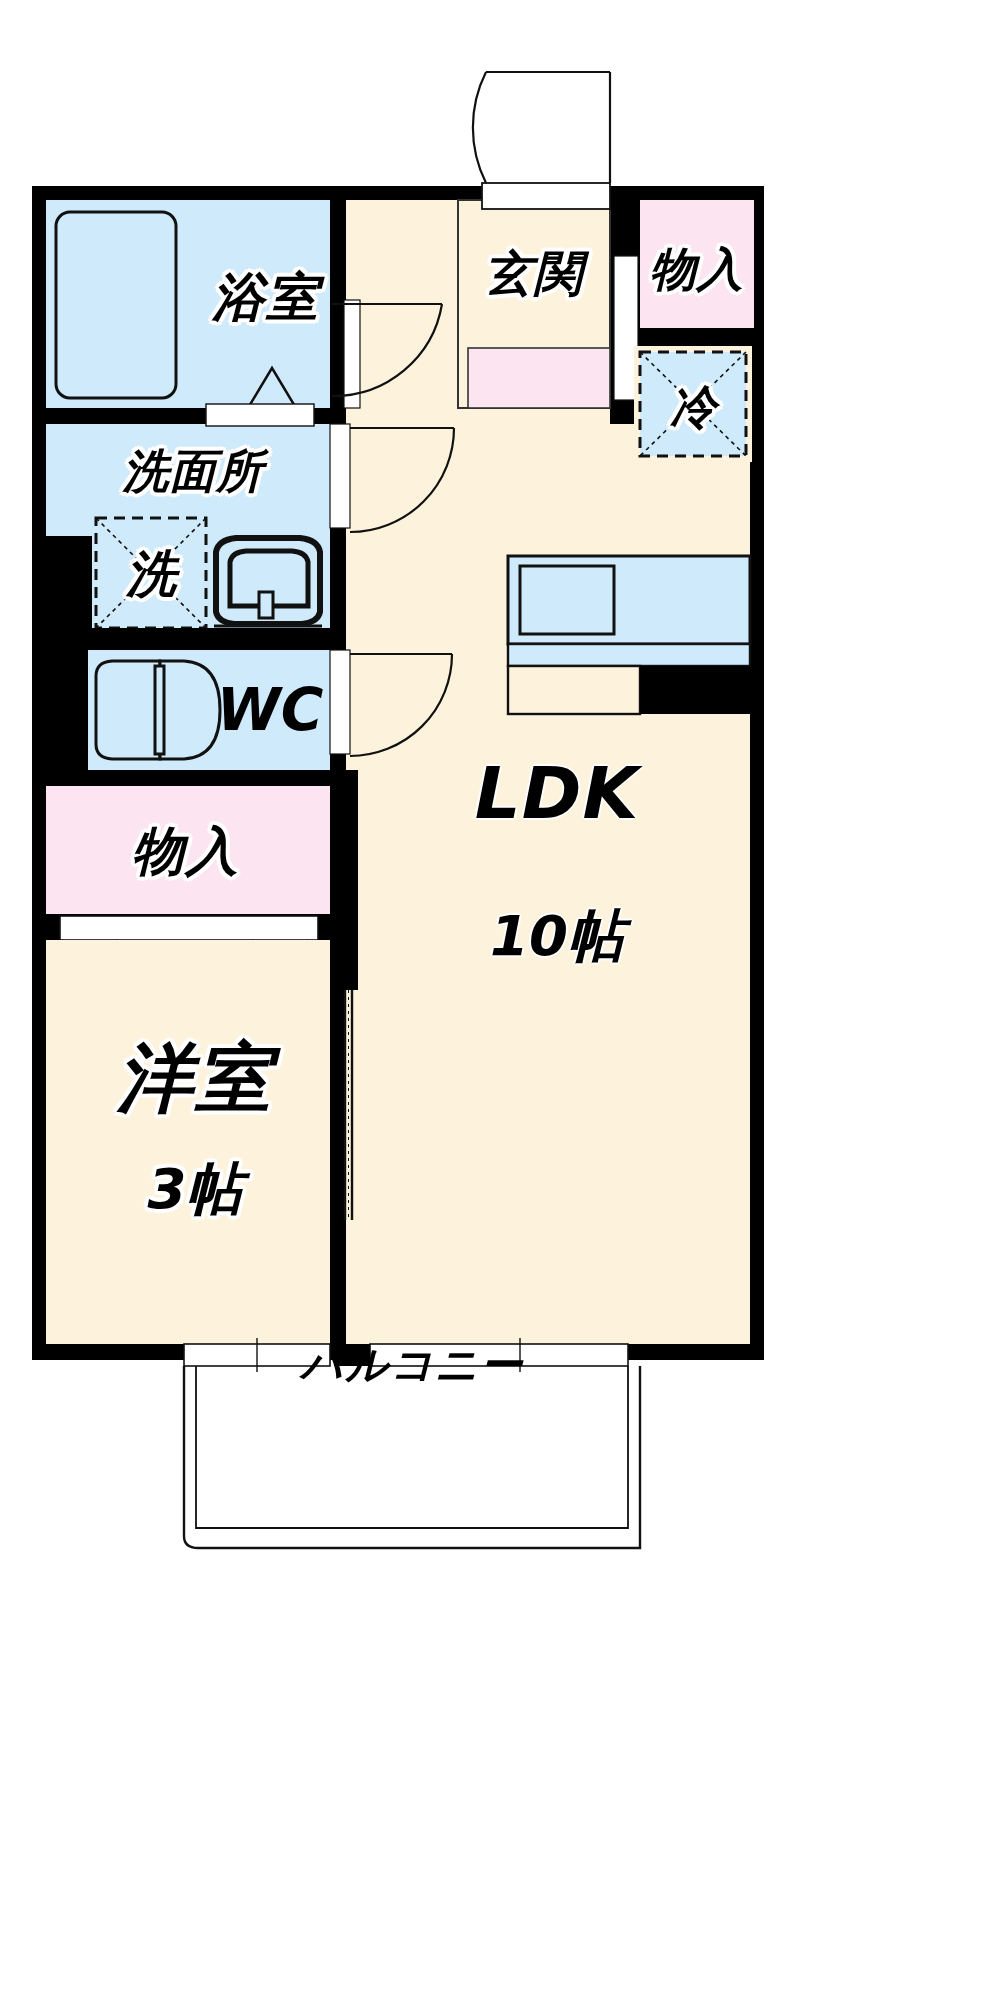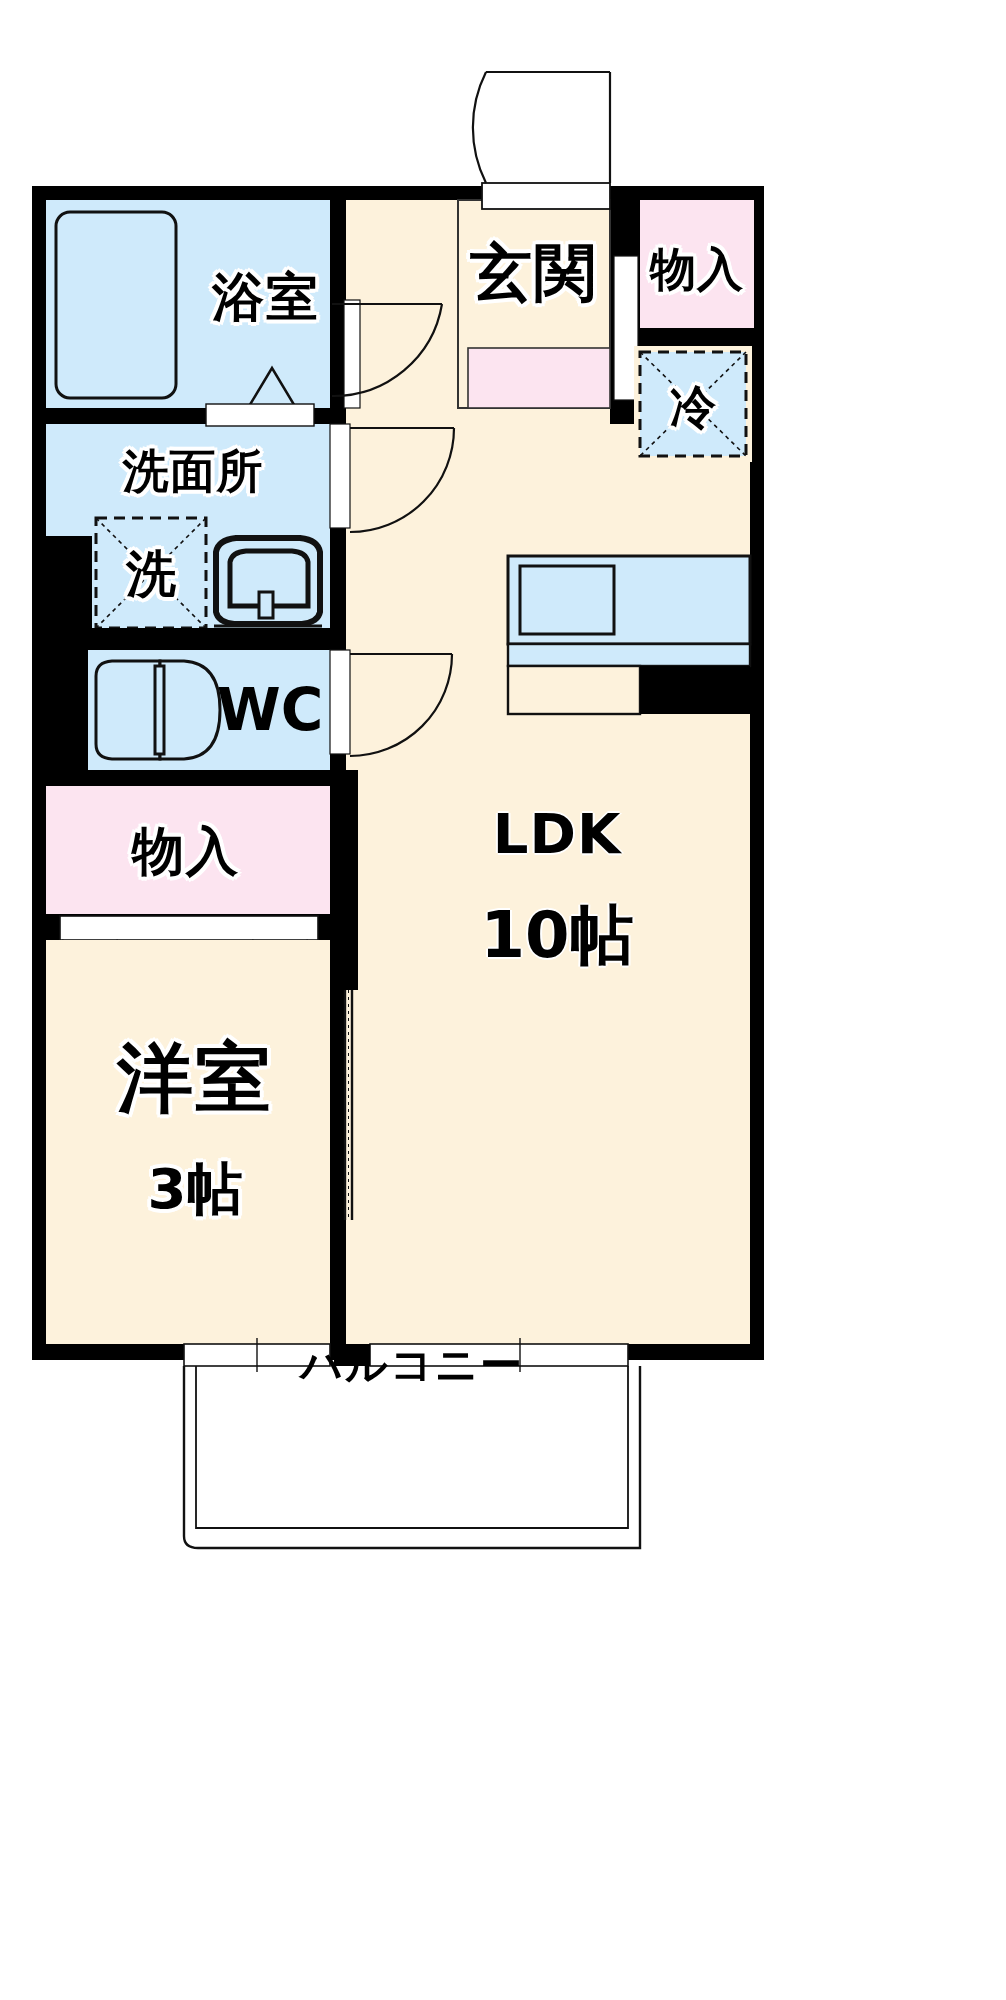--- a/index.html
+++ b/index.html
@@ -6,21 +6,21 @@
   body{width:1006px;height:2000px;position:relative;font-family:"DejaVu Sans","Liberation Sans",sans-serif;}
   #plan{position:absolute;left:0;top:0;width:1006px;height:2000px;}
   .lbl{position:absolute;display:flex;align-items:center;justify-content:center;
        font-weight:700;color:#000;white-space:nowrap;line-height:1.05;
        text-shadow:
          2px 0 0 #fff,-2px 0 0 #fff,0 2px 0 #fff,0 -2px 0 #fff,
          2px 2px 0 #fff,-2px 2px 0 #fff,2px -2px 0 #fff,-2px -2px 0 #fff,
          3px 0 0 #fff,-3px 0 0 #fff,0 3px 0 #fff,0 -3px 0 #fff,
          3px 3px 0 #fff,-3px 3px 0 #fff,3px -3px 0 #fff,-3px -3px 0 #fff,
          4px 0 0 #fff,-4px 0 0 #fff,0 4px 0 #fff,0 -4px 0 #fff;
-       pointer-events:none;}
+       pointer-events:none;font-style:italic;}
   .lbl.plain{text-shadow:none;}
 </style>
 </head>
 <body>
 
 <svg id="plan" viewBox="0 0 1006 2000" xmlns="http://www.w3.org/2000/svg">
 
   <rect x="0" y="0" width="1006" height="2000" fill="#ffffff"></rect>
 
   <g>
@@ -173,30 +173,30 @@
 </svg>
 
 <div class="lbl" style="left:186px;top:262px;width:160px;height:70px;font-size:52px;letter-spacing:2px;">浴室</div>
 
 <div class="lbl" style="left:88px;top:440px;width:210px;height:62px;font-size:46px;letter-spacing:1px;text-align:right;">洗面所</div>
 
 <div class="lbl" style="left:113px;top:540px;width:76px;height:68px;font-size:50px;">洗</div>
 
 <div class="lbl plain" style="left:216px;top:676px;width:108px;height:68px;font-size:58px;font-weight:700;">WC</div>
 
-<div class="lbl" style="left:470px;top:242px;width:128px;height:62px;font-size:62px;letter-spacing:2px;">玄関</div>
+<div class="lbl" style="left:470px;top:242px;width:128px;height:62px;font-size:48px;letter-spacing:2px;">玄関</div>
 
 <div class="lbl" style="left:640px;top:240px;width:114px;height:58px;font-size:46px;letter-spacing:1px;">物入</div>
 
 <div class="lbl" style="left:656px;top:376px;width:74px;height:62px;font-size:46px;">冷</div>
 
-<div class="lbl plain" style="left:452px;top:788px;width:210px;height:92px;font-size:56px;font-weight:700;letter-spacing:1px;
+<div class="lbl plain" style="left:452px;top:748px;width:210px;height:92px;font-size:72px;font-weight:700;letter-spacing:1px;
             text-shadow:2px 0 0 #fff,-2px 0 0 #fff,0 2px 0 #fff,0 -2px 0 #fff;text-align:center;">LDK</div>
 
-<div class="lbl plain" style="left:452px;top:890px;width:210px;height:92px;font-size:64px;font-weight:700;
+<div class="lbl plain" style="left:452px;top:890px;width:210px;height:92px;font-size:56px;font-weight:700;
             text-shadow:2px 0 0 #fff,-2px 0 0 #fff,0 2px 0 #fff,0 -2px 0 #fff;">10帖</div>
 
 <div class="lbl" style="left:86px;top:818px;width:200px;height:66px;font-size:52px;letter-spacing:2px;">物入</div>
 
 <div class="lbl" style="left:90px;top:1035px;width:210px;height:86px;font-size:76px;letter-spacing:2px;">洋室</div>
 
 <div class="lbl" style="left:90px;top:1146px;width:210px;height:86px;font-size:56px;">3帖</div>
 
 <div class="lbl plain" style="left:262px;top:1337px;width:300px;height:56px;font-size:42px;letter-spacing:2px;font-weight:600;">バルコニー</div>
 

